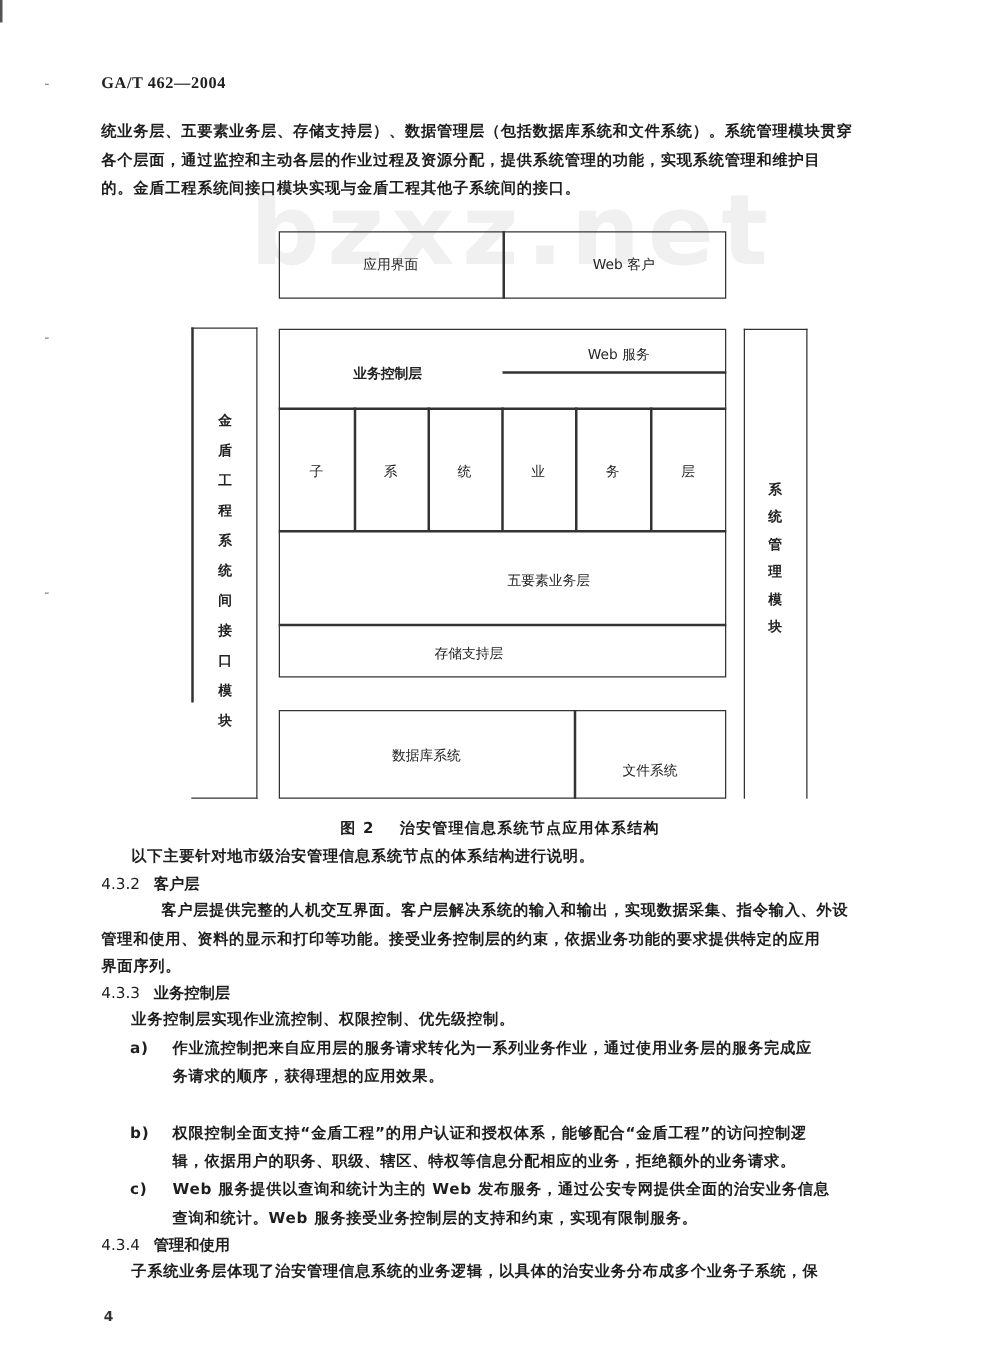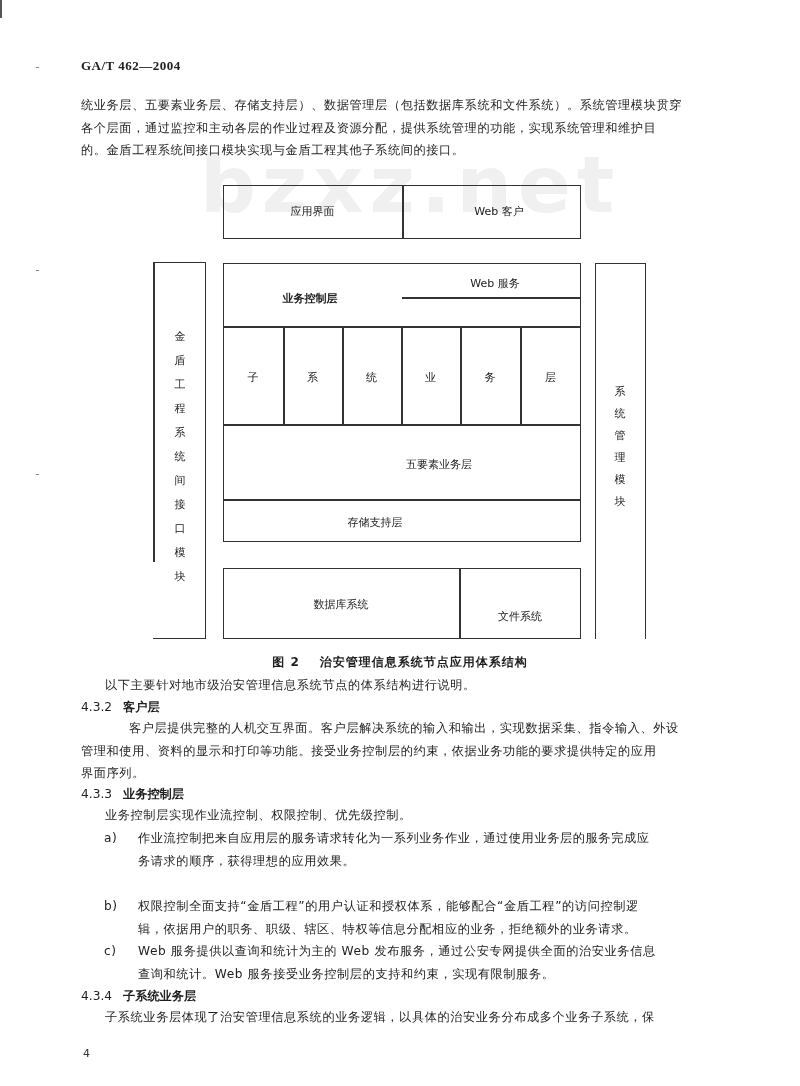--- a/index.html
+++ b/index.html
@@ -1,18 +1,18 @@
 <!DOCTYPE html>
 <html><head>
 <meta charset="utf-8">
 <style>
   html, body { margin:0; padding:0; }
   body { width:800px; height:1086px; background:#ffffff; position:relative; overflow:hidden;
          font-family:"DejaVu Sans", sans-serif; color:#1a1a1a; }
-  .abs { position:absolute; }
+  .abs { position:absolute;font-weight:bold; }
   .header { left:81px; top:58px; font-family:"Liberation Serif", serif; font-size:13px; font-weight:bold; letter-spacing:0.5px; color:#222; }
   .para { left:81px; width:660px; font-size:12.2px; line-height:22.5px; color:#1e1e1e; letter-spacing:0.6px; }
   .para .ln { display:block; white-space:nowrap; }
   .indent { text-indent:24px; }
   .sec { left:81px; font-size:12.2px; font-weight:bold; color:#1e1e1e; }
   .sec .num { display:inline-block; width:42px; font-weight:normal; }
   .item { left:104px; width:640px; font-size:12.2px; line-height:22.5px; color:#1e1e1e; letter-spacing:0.6px; }
   .item .lbl { position:absolute; left:0; top:0; }
   .item .txt { margin-left:34px; display:block; }
   .item .txt span { display:block; white-space:nowrap; }
@@ -149,19 +149,19 @@
 
 <div class="abs item" style="top:940px;">
   <span class="lbl">c)</span>
   <span class="txt">
     <span>Web 服务提供以查询和统计为主的 Web 发布服务，通过公安专网提供全面的治安业务信息</span>
     <span>查询和统计。Web 服务接受业务控制层的支持和约束，实现有限制服务。</span>
   </span>
 </div>
 
 <div class="abs sec" style="top:988px;">
-  <span class="num">4.3.4</span><span>子系统业务层</span>
+  <span class="num">4.3.4</span><span>管理和使用</span>
 </div>
 <div class="abs para" style="top:1006px;">
   <span class="ln" style="padding-left:24px;">子系统业务层体现了治安管理信息系统的业务逻辑，以具体的治安业务分布成多个业务子系统，保</span>
 </div>
 
 <div class="abs pagenum">4</div>
 
 </body></html>

